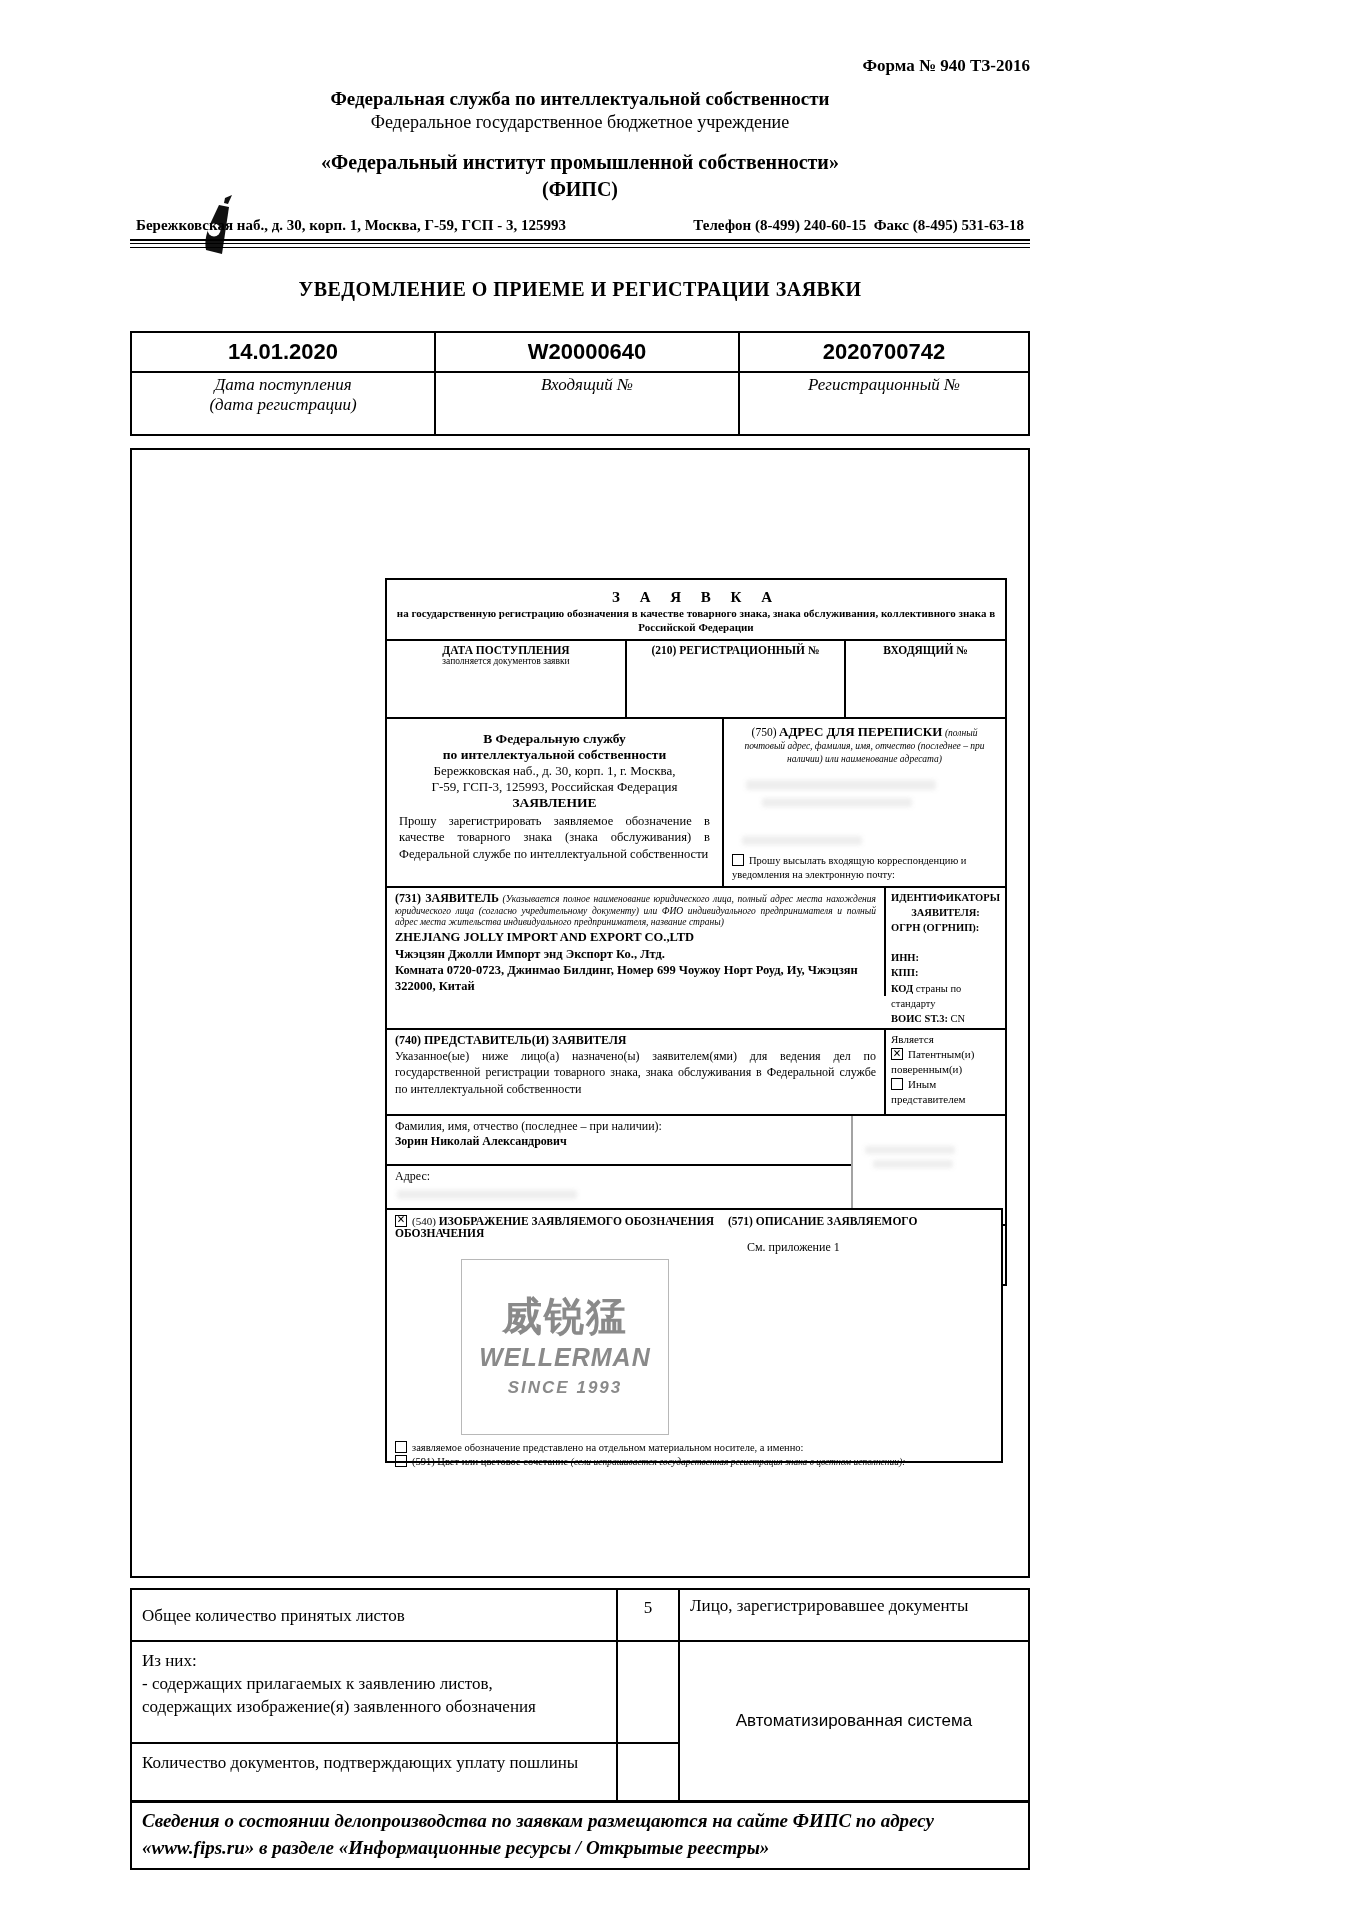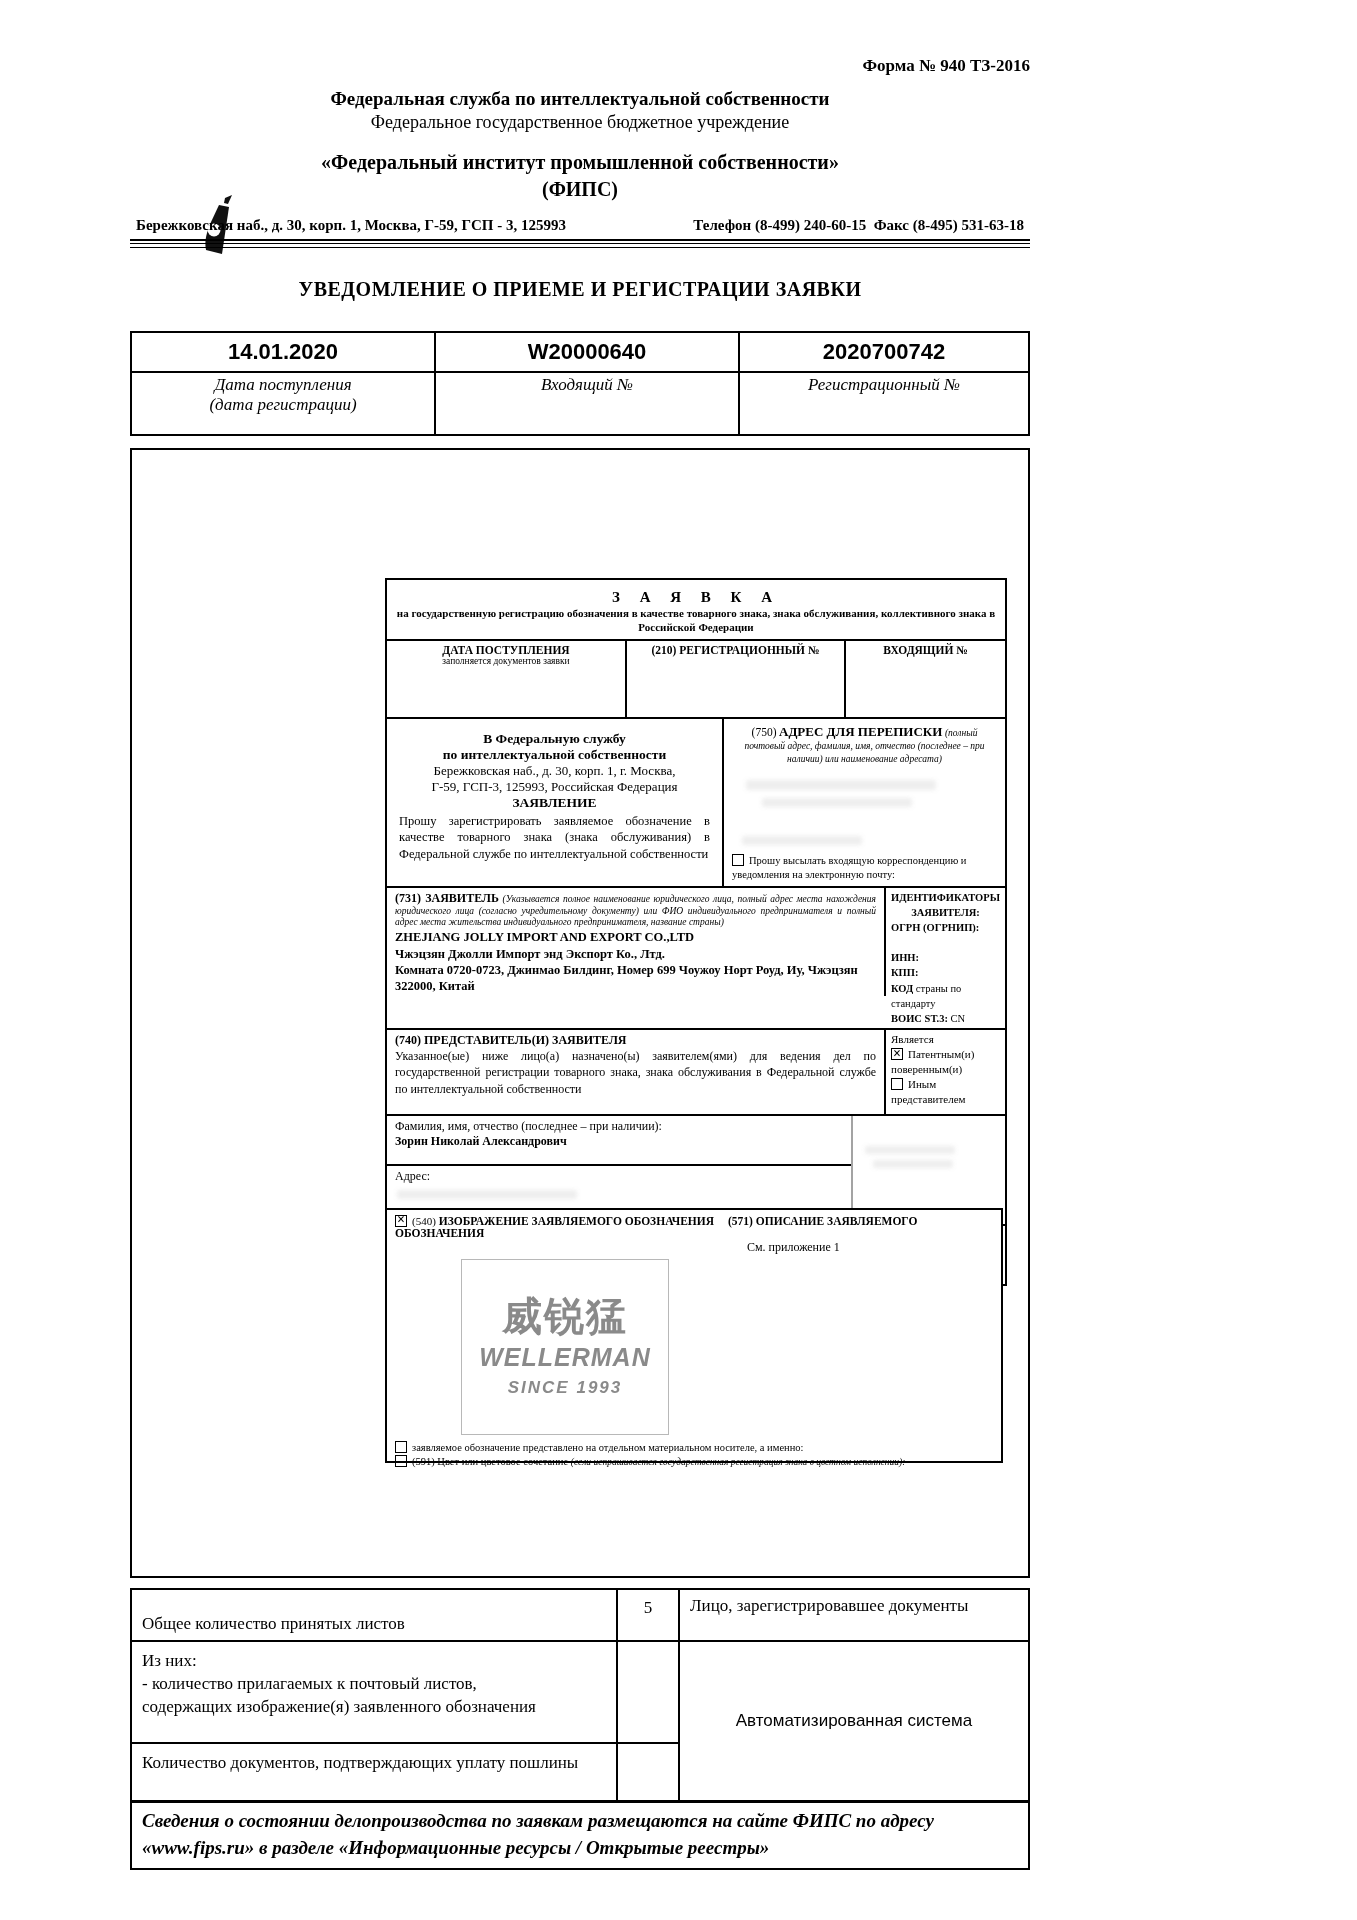--- a/index.html
+++ b/index.html
@@ -110,21 +110,21 @@
         border:1.4px solid #000; vertical-align:-2px; margin-right:5px; position:relative; }
   .cb.checked::after { content:"×"; position:absolute; left:0; top:-4px; width:100%;
         text-align:center; font-size:14px; font-weight:bold; font-style:normal; }
 
   
   .redact { position:absolute; background:#e0e0e0; opacity:.55; filter:blur(2px); border-radius:2px; }
 
   
   .sum-table { margin-top:10px; border:2px solid #000; font-size:17px; }
   .sum-row1 { display:flex; border-bottom:2px solid #000; height:50px; }
-  .sum-lbl { box-sizing:border-box; width:486px; border-right:2px solid #000; padding:24px 10px 0; }
+  .sum-lbl { box-sizing:border-box; width:486px; border-right:2px solid #000; padding:16px 10px 0; }
   .sum-val { box-sizing:border-box; width:62px; border-right:2px solid #000; text-align:center; padding-top:8px; }
   .sum-right { flex:1; padding:6px 10px 14px; }
   .sum-bottom { display:flex; }
   .sum-bot-left { box-sizing:border-box; width:548px; border-right:2px solid #000; }
   .sum-r2 { display:flex; border-bottom:2px solid #000; height:100px; }
   .sum-r3 { display:flex; height:56px; }
   .sum-l2 { box-sizing:border-box; width:486px; border-right:2px solid #000; padding:8px 10px 0; line-height:1.35; }
   .sum-v2 { flex:1; }
   .sum-bot-right { flex:1; display:flex; align-items:center; justify-content:center;
                    font-family:"Liberation Sans", sans-serif; font-size:17px; }
@@ -316,21 +316,21 @@
     <div class="sum-row1">
       <div class="sum-lbl">Общее количество принятых листов</div>
       <div class="sum-val">5</div>
       <div class="sum-right">Лицо, зарегистрировавшее документы</div>
     </div>
     <div class="sum-bottom">
       <div class="sum-bot-left">
         <div class="sum-r2">
           <div class="sum-l2">
             <div>Из них:</div>
-            <div>- количество прилагаемых к почтовый листов,</div>
+            <div>- содержащих прилагаемых к заявлению листов,</div>
             <div>содержащих изображение(я) заявленного обозначения</div>
           </div>
           <div class="sum-v2"></div>
         </div>
         <div class="sum-r3">
           <div class="sum-l2">Количество документов, подтверждающих уплату пошлины</div>
           <div class="sum-v2"></div>
         </div>
       </div>
       <div class="sum-bot-right">Автоматизированная система</div>

